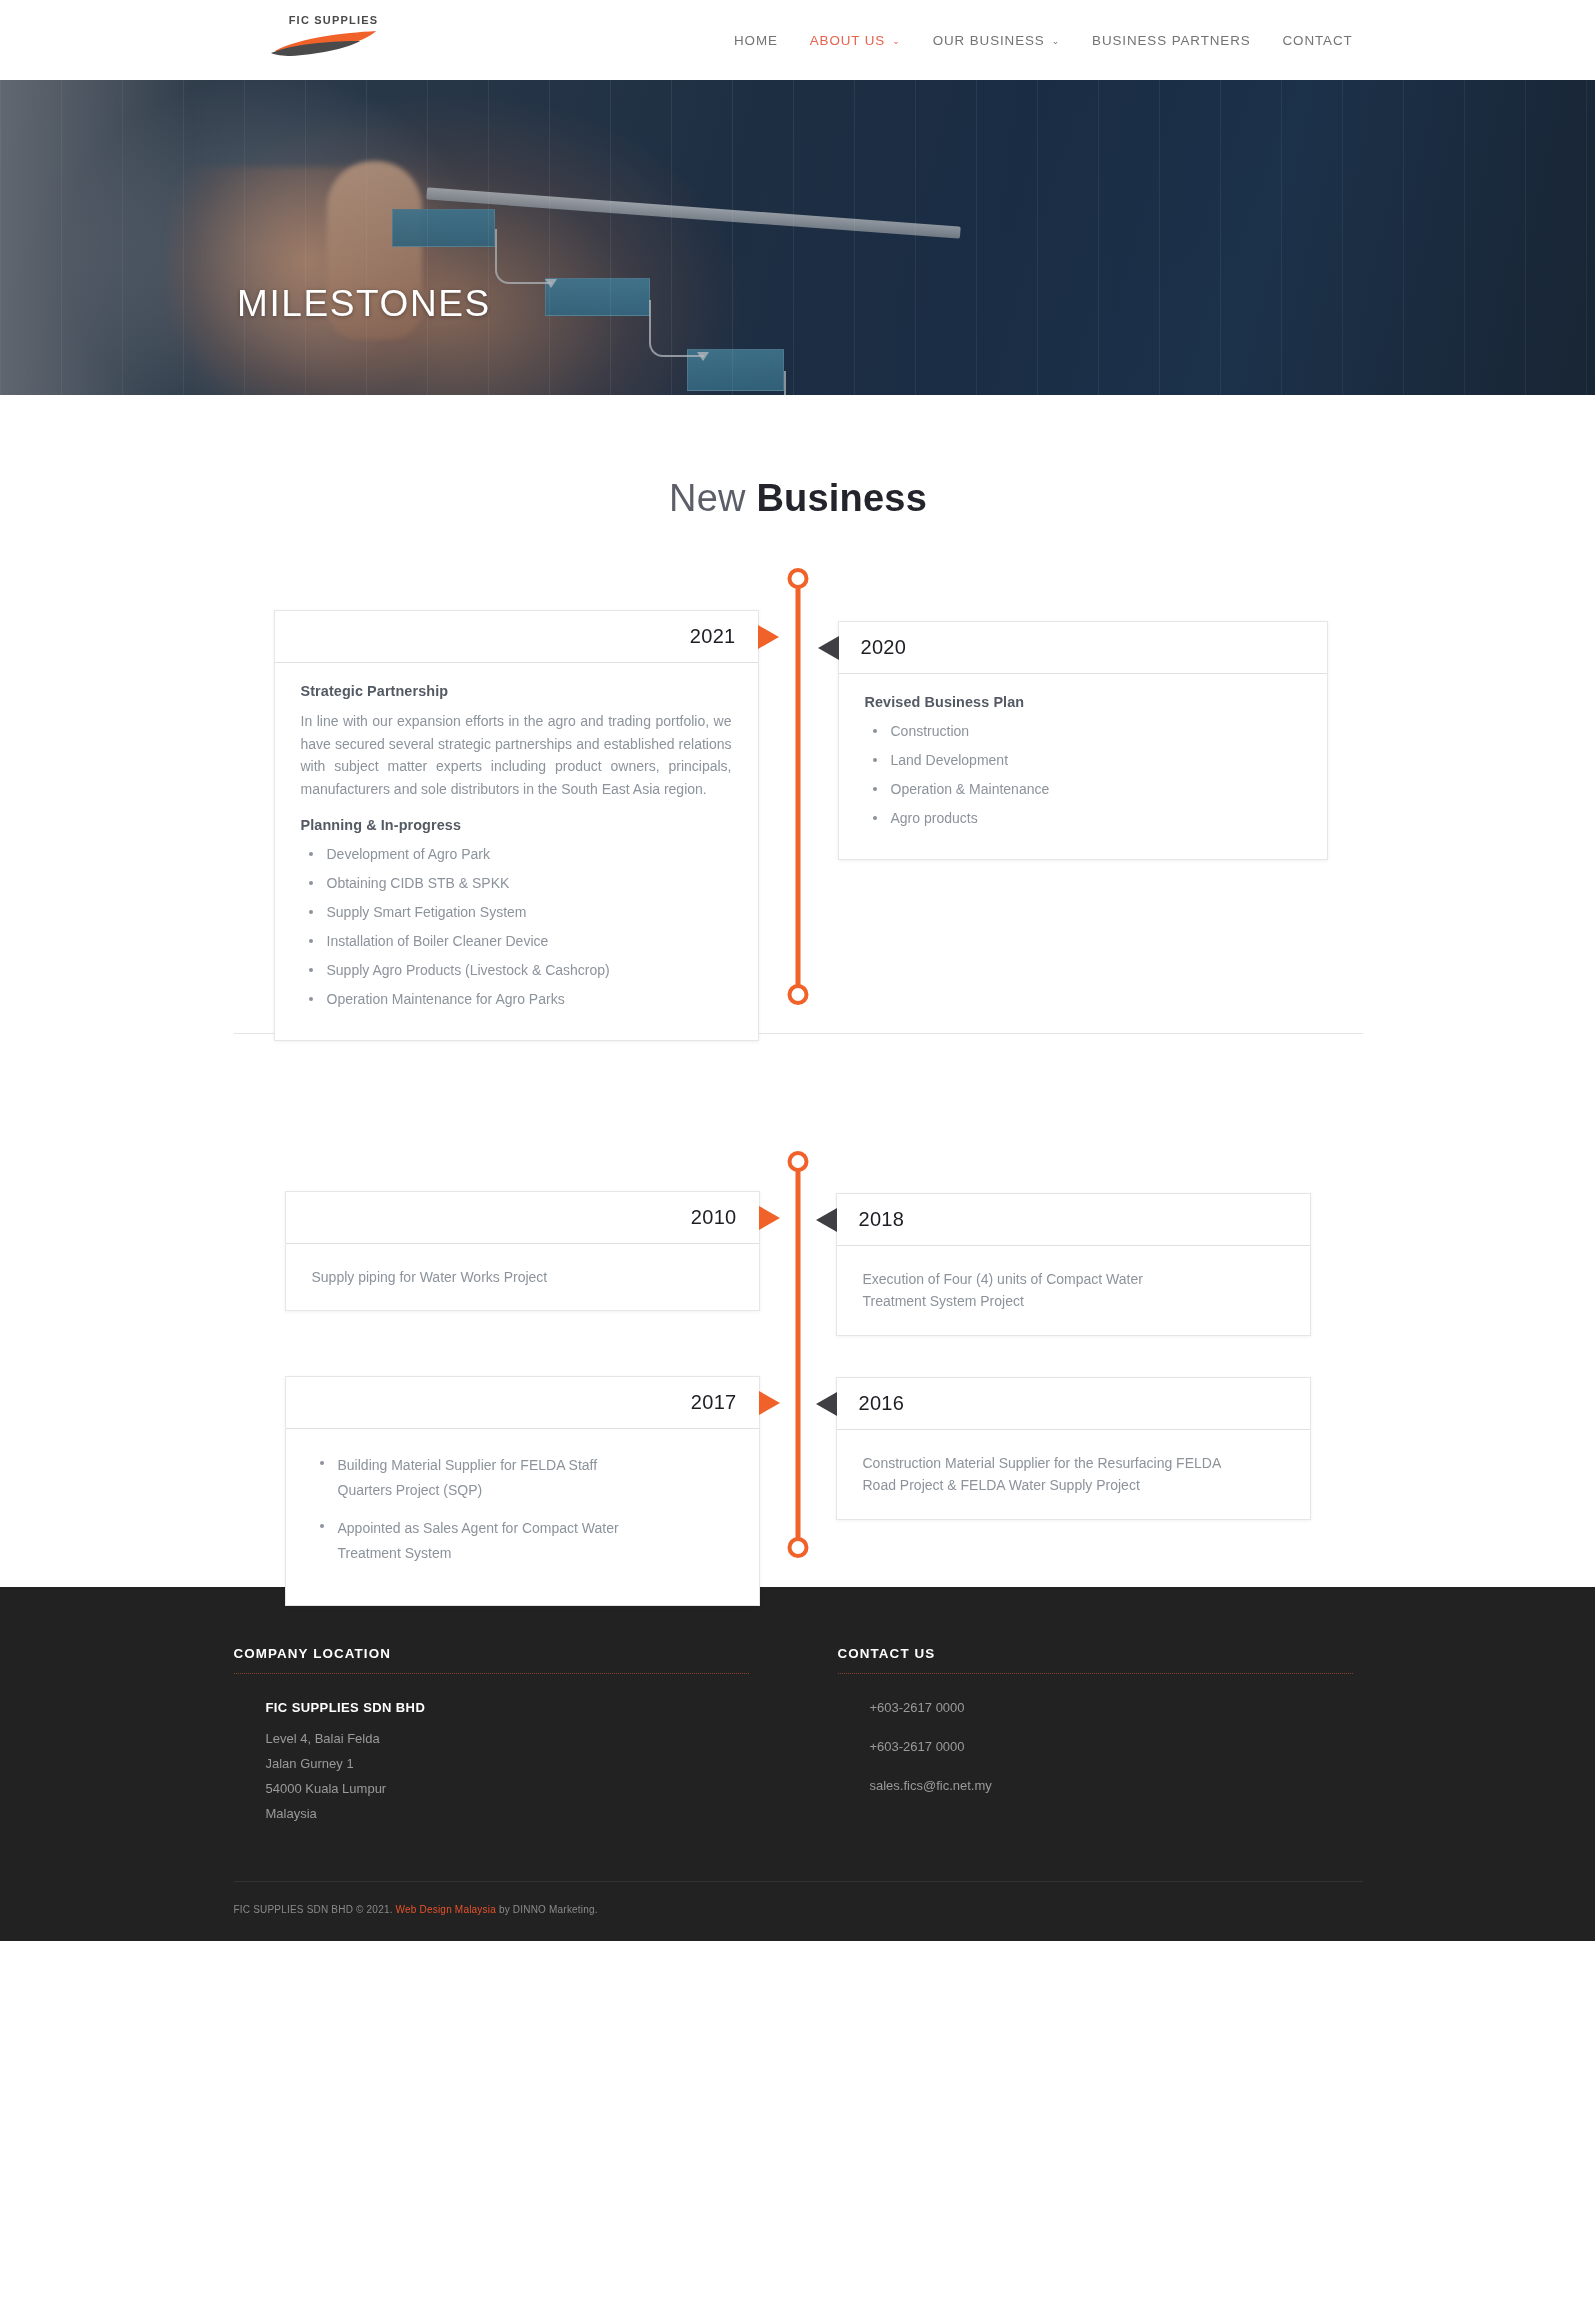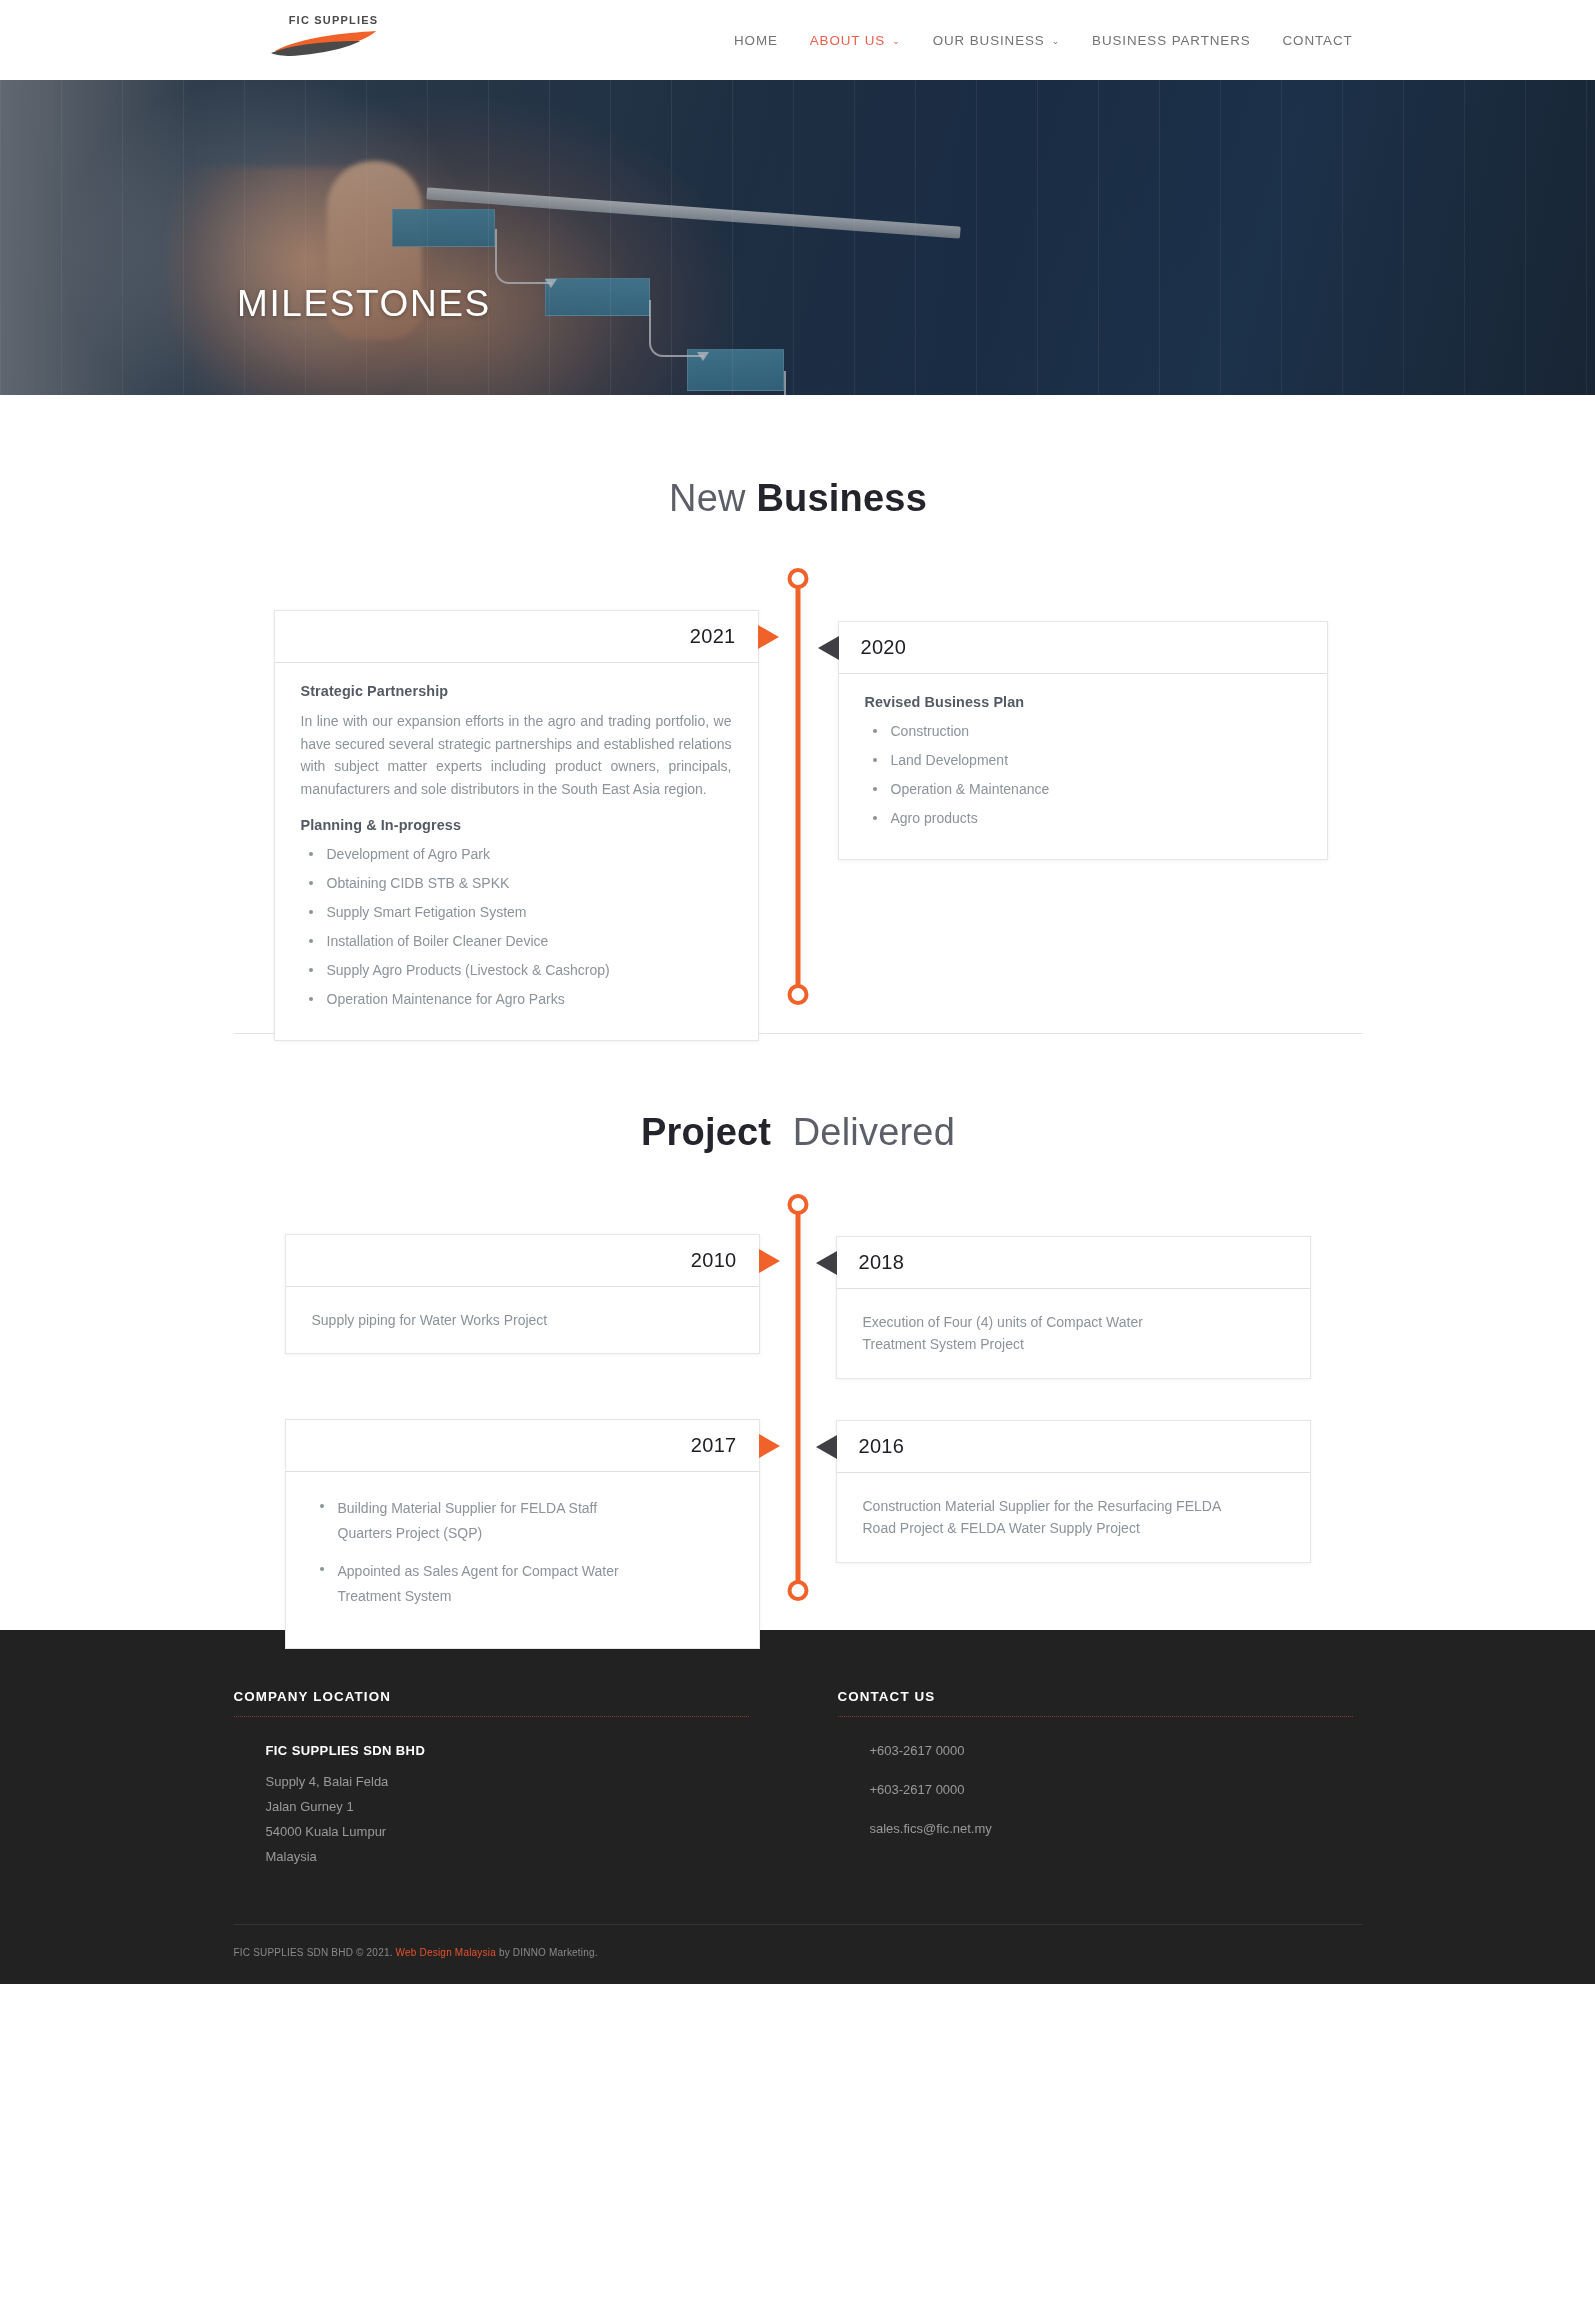--- a/index.html
+++ b/index.html
@@ -428,21 +428,20 @@
         </div>
       </div>
     </div>
   </div>
 </section>
 
 <div class="divider"></div>
 
 <section class="section projdel">
   <div class="container">
-    <h2 class="sec-title"><span class="w-bold">Project</span><span class="w-light">  Delivered</span></h2>
 
     <div class="tl" style="height:436px;margin-top:40px;">
       <div class="spine" style="top:14px;height:392px;"></div>
       <div class="node" style="top:0;"></div>
       <div class="node" style="top:386px;"></div>
 
       <div class="card left" style="left:51px;top:40px;width:475px;">
         <div class="arrow arrow-r"></div>
         <div class="card-head">
           <span class="year">2010</span>
@@ -488,21 +487,21 @@
   </div>
 </section>
 
 <footer class="footer">
   <div class="f-inner">
     <div class="f-col">
       <div class="f-title">COMPANY LOCATION</div>
       <div class="f-rule"></div>
       <div class="f-body">
         <div class="f-company">FIC SUPPLIES SDN BHD</div>
-        <div class="f-line">Supply 4, Balai Felda</div>
+        <div class="f-line">Level 4, Balai Felda</div>
         <div class="f-line">Jalan Gurney 1</div>
         <div class="f-line">54000 Kuala Lumpur</div>
         <div class="f-line">Malaysia</div>
       </div>
     </div>
 
     <div class="f-col">
       <div class="f-title">CONTACT US</div>
       <div class="f-rule"></div>
       <div class="f-body">

